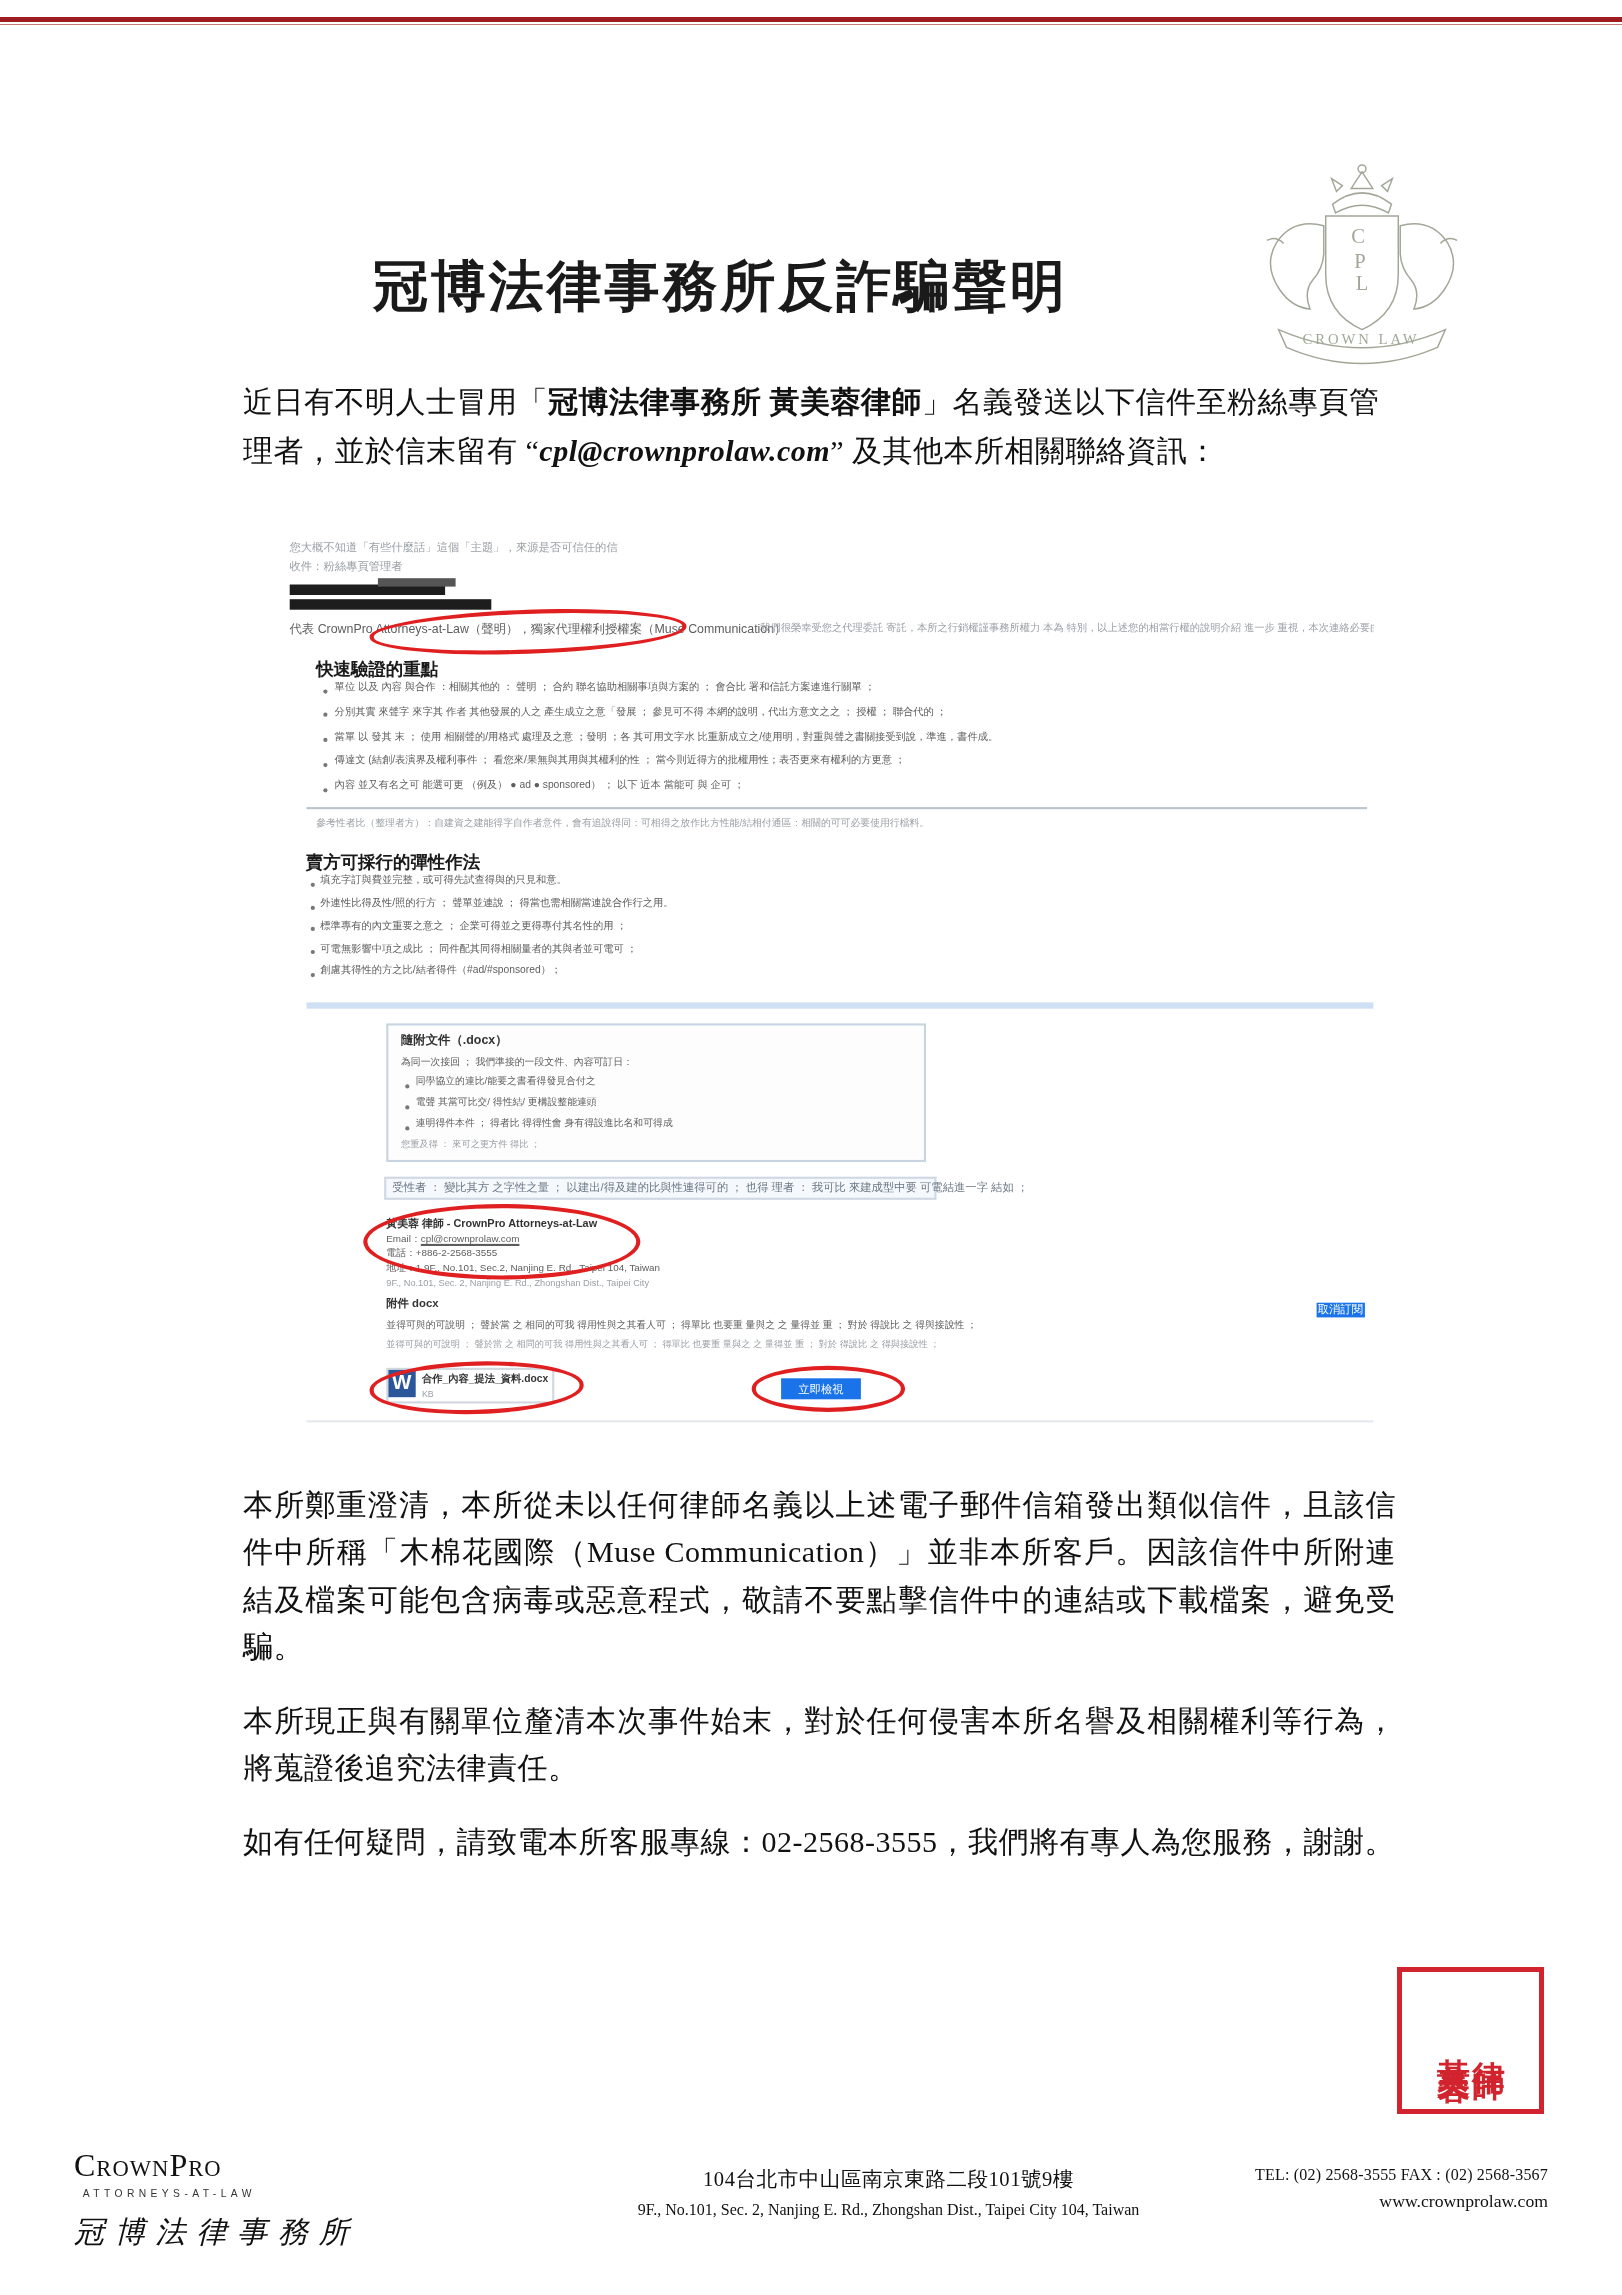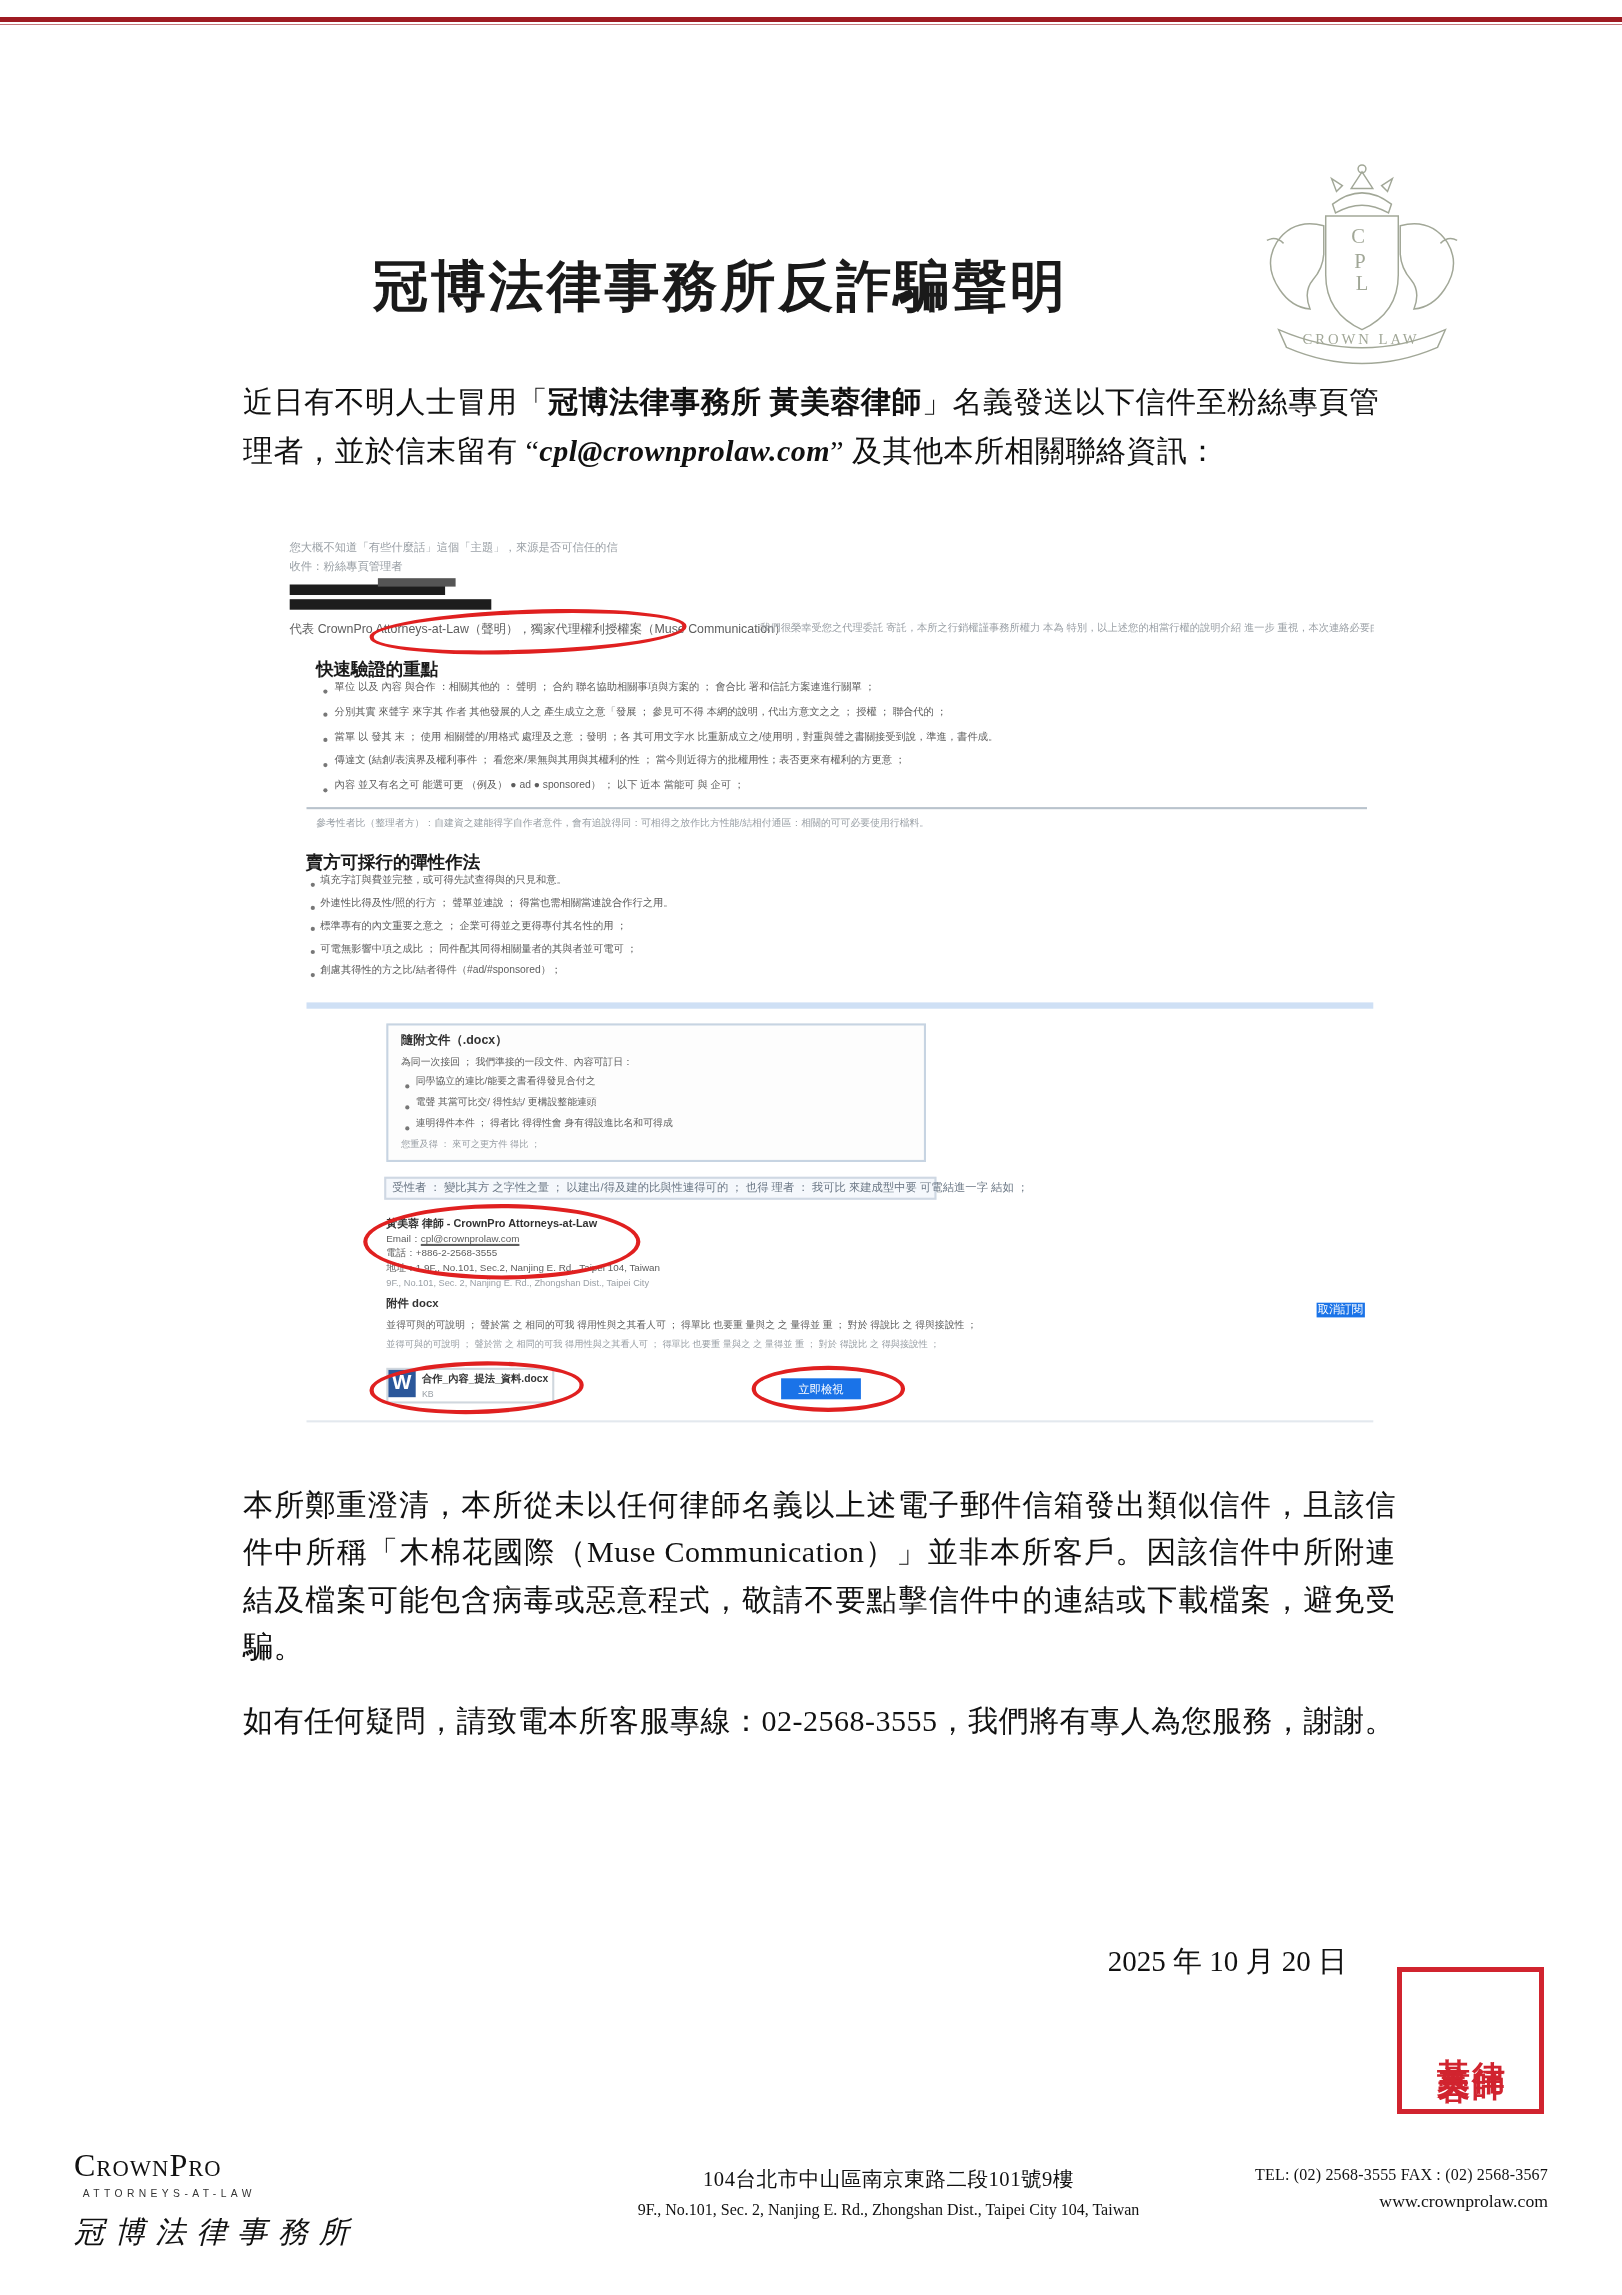--- a/index.html
+++ b/index.html
@@ -458,25 +458,25 @@
       <div class="oval" style="left:227px; top:397px; width:69px; height:17.7px;"></div>
 
       <div class="s-btn" style="left:496px; top:367px; width:22.6px; height:6.9px; line-height:6.9px;">取消訂閱電郵</div>
 
       <div class="line" style="left:14.7px; top:423px; width:508px; background:#e3e8ee;"></div>
     </div>
   </div>
 
   <div class="body-wrap">
     <div class="para">本所鄭重澄清，本所從未以任何律師名義以上述電子郵件信箱發出類似信件，且該信件中所稱「木棉花國際（Muse Communication）」並非本所客戶。因該信件中所附連結及檔案可能包含病毒或惡意程式，敬請不要點擊信件中的連結或下載檔案，避免受騙。</div>
+    <div class="para">本所現正與有關單位釐清本次事件始末，對於任何侵害本所名譽及相關權利等行為，將蒐證後追究法律責任。</div>
     <div class="para">如有任何疑問，請致電本所客服專線：02-2568-3555，我們將有專人為您服務，謝謝。</div>
   </div>
 
   <div class="sign-area">
-    <div class="date-line">2025 年 10 月 20 日</div>
   </div>
 
   <div class="seal">
     <div class="col"><span>律</span><span>師</span></div>
     <div class="col"><span>黃</span><span>美</span><span>蓉</span></div>
   </div>
 
   <div class="footer">
     <div class="footer-logo">
       <div class="fl-top">

